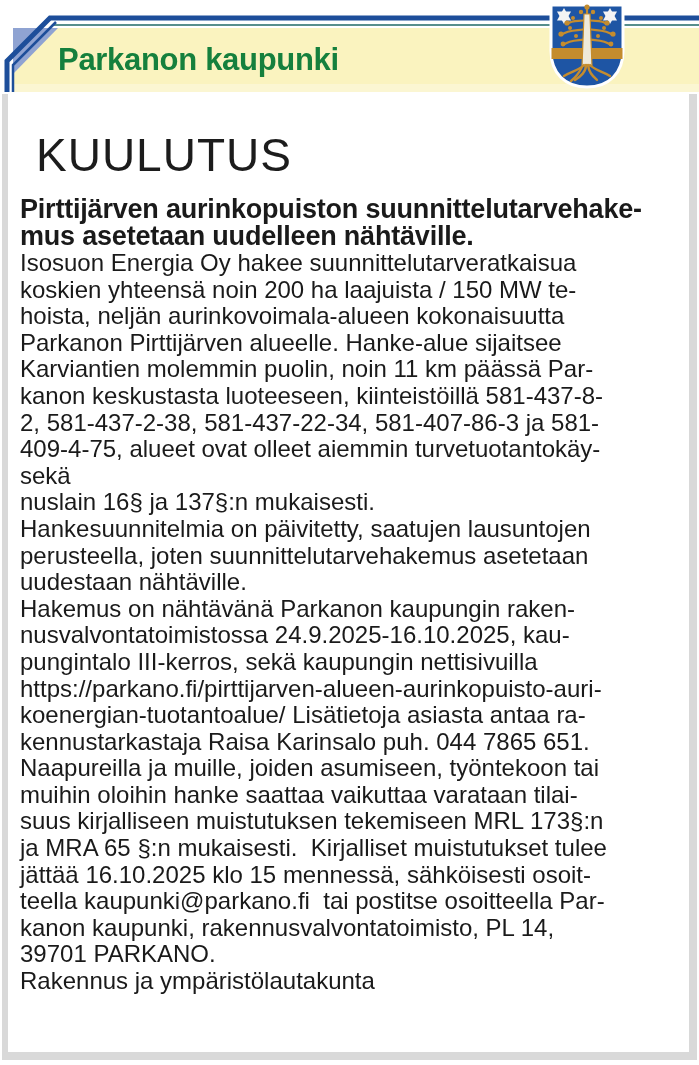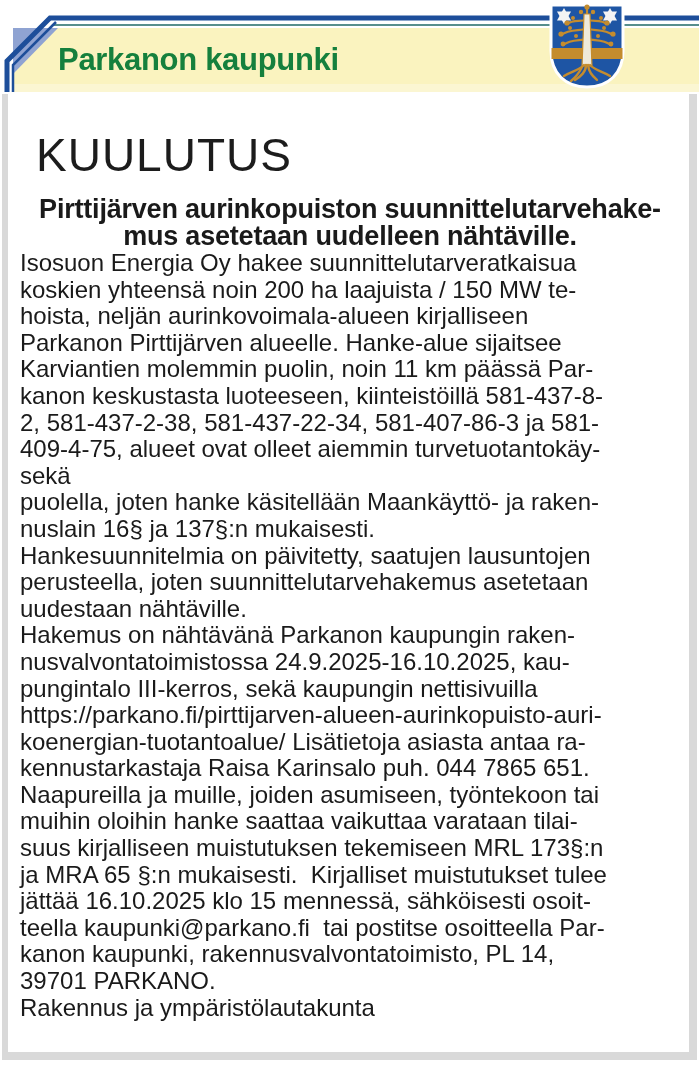--- a/index.html
+++ b/index.html
@@ -18,21 +18,21 @@
     position:absolute;left:58px;top:42px;
     font-size:31px;font-weight:bold;letter-spacing:-0.3px;color:#15803d;
   }
   .coa{position:absolute;left:548px;top:2px;}
   
   .notice{position:absolute;left:20px;top:114px;width:660px;}
   .notice-title{
     margin:16px;font-size:46px;font-weight:400;letter-spacing:1px;
     line-height:50px;color:#1c1c1c;
   }
-  .lead{margin-top:10px;font-weight:bold;font-size:27px;line-height:27px;text-align:center;}
+  .lead{margin-top:10px;font-weight:bold;font-size:27px;line-height:27px;}
   .body-text{font-size:24px;line-height:26.6px;}
   .line{white-space:pre;}
   .lead .line{letter-spacing:-0.2px;}
 </style>
 </head>
 <body>
 
 <svg class="header-svg" width="699" height="96" viewBox="0 0 699 96">
 
   <polygon points="13,28 699,28 699,92 13,92" fill="#faf3bf"></polygon>
@@ -102,28 +102,27 @@
 
 <div class="notice">
   <h1 class="notice-title">KUULUTUS</h1>
   <div class="lead">
       <div class="line">Pirttijärven aurinkopuiston suunnittelutarvehake-</div>
       <div class="line">mus asetetaan uudelleen nähtäville.</div>
     </div>
   <div class="body-text">
       <div class="line">Isosuon Energia Oy hakee suunnittelutarveratkaisua</div>
       <div class="line">koskien yhteensä noin 200 ha laajuista / 150 MW te-</div>
-      <div class="line">hoista, neljän aurinkovoimala-alueen kirjalliseen</div>
+      <div class="line">hoista, neljän aurinkovoimala-alueen kokonaisuutta</div>
       <div class="line">Parkanon Pirttijärven alueelle. Hanke-alue sijaitsee</div>
       <div class="line">Karviantien molemmin puolin, noin 11 km päässä Par-</div>
       <div class="line">kanon keskustasta luoteeseen, kiinteistöillä 581-437-8-</div>
       <div class="line">2, 581-437-2-38, 581-437-22-34, 581-407-86-3 ja 581-</div>
       <div class="line">409-4-75, alueet ovat olleet aiemmin turvetuotantokäy-</div>
       <div class="line">sekä</div>
-      <div class="line">puolella, joten hanke käsitellään Maankäyttö- ja raken-</div>
       <div class="line">nuslain 16§ ja 137§:n mukaisesti.</div>
       <div class="line">Hankesuunnitelmia on päivitetty, saatujen lausuntojen</div>
       <div class="line">perusteella, joten suunnittelutarvehakemus asetetaan</div>
       <div class="line">uudestaan nähtäville.</div>
       <div class="line">Hakemus on nähtävänä Parkanon kaupungin raken-</div>
       <div class="line">nusvalvontatoimistossa 24.9.2025-16.10.2025, kau-</div>
       <div class="line">pungintalo III-kerros, sekä kaupungin nettisivuilla</div>
       <div class="line">https://parkano.fi/pirttijarven-alueen-aurinkopuisto-auri-</div>
       <div class="line">koenergian-tuotantoalue/ Lisätietoja asiasta antaa ra-</div>
       <div class="line">kennustarkastaja Raisa Karinsalo puh. 044 7865 651.</div>

